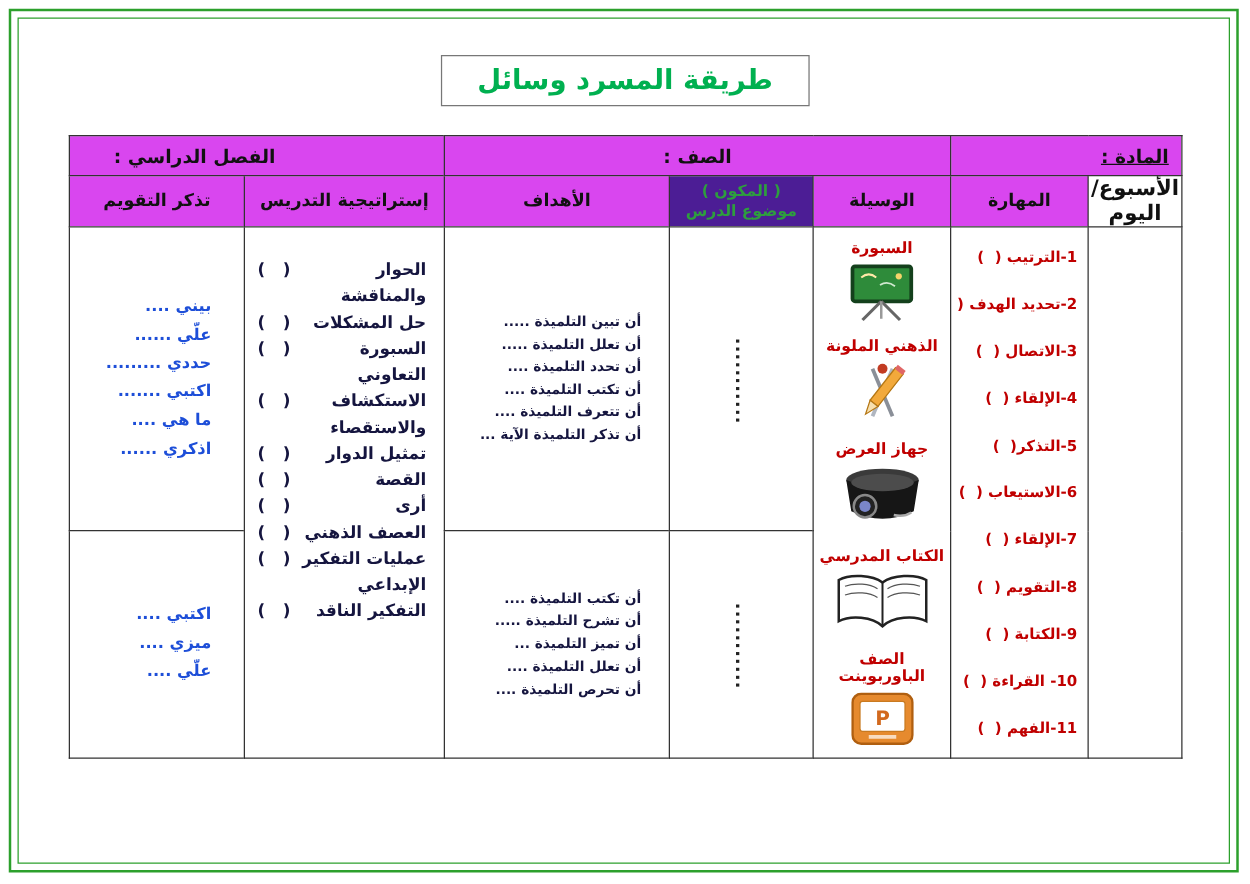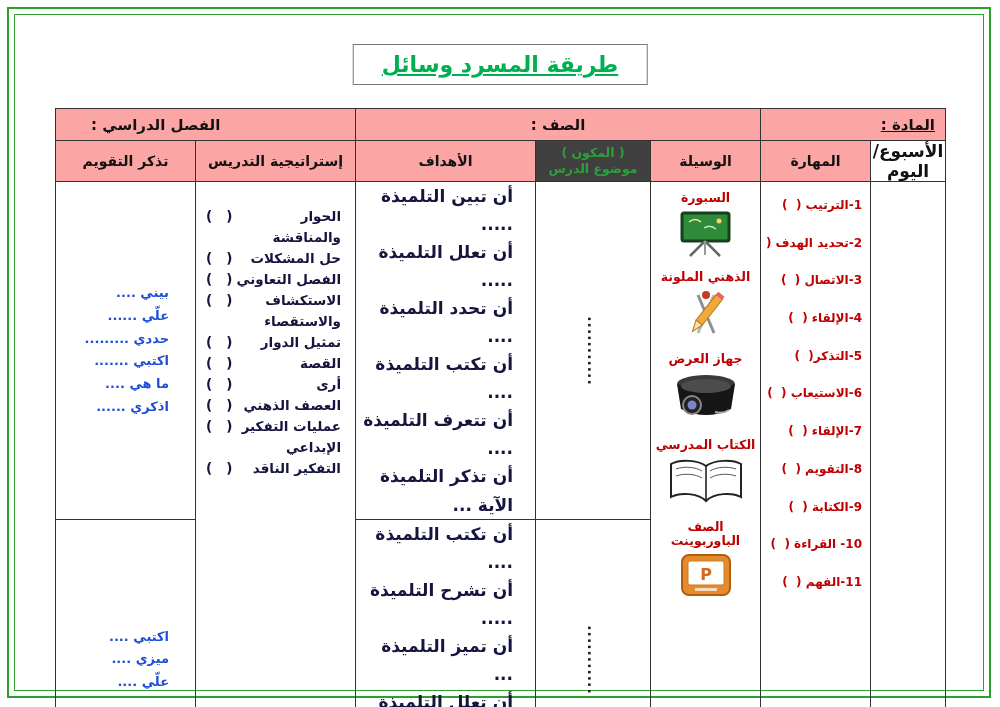--- a/index.html
+++ b/index.html
@@ -3,53 +3,53 @@
 <meta charset="utf-8">
 <style>
   * { margin:0; padding:0; box-sizing:border-box; }
   html,body { width:1000px; height:707px; background:#ffffff; font-family:"DejaVu Sans", sans-serif; }
   body { position:relative; overflow:hidden; }
 
   .border-outer { position:absolute; left:7px; top:7px; width:984px; height:691px; border:2px solid #2ca02c; pointer-events:none; }
   .border-inner { position:absolute; left:14px; top:14px; width:970px; height:677px; border:1px solid #2ca02c; pointer-events:none; }
 
   .title-box { position:absolute; top:44px; left:50%; transform:translateX(-50%); border:1px solid #777; padding:7px 28px; background:#fff; }
-  .title-text { color:#00b050; font-size:22px; font-weight:bold; white-space:nowrap;text-decoration:underline; }
+  .title-text { color:#00b050; font-size:22px; font-weight:bold; white-space:nowrap; }
 
   table.main { position:absolute; top:108px; left:55px; width:890px; border-collapse:collapse; direction:rtl; table-layout:fixed; }
   td { border:1px solid #333; vertical-align:top; overflow:hidden; }
 
   tr.r-top td { height:32px; }
   tr.r-cols td { height:37px; }
   tr.r-b1 > td { height:243px; }
   tr.r-b2 > td { height:182px; }
 
-  .hdr { background:#fca5a5; text-align:center; vertical-align:middle; font-weight:bold; font-size:14px; color:#111; }
+  .hdr { background:#d946ef; text-align:center; vertical-align:middle; font-weight:bold; font-size:14px; color:#111; }
   .hdr-top { font-size:15px; }
   .hdr-white { background:#ffffff; }
   .hdr-small { font-size:17px; }
-  .hdr-topic { background:#404040; color:#2e9e3e; font-size:12.5px; line-height:1.25; padding:2px;margin-left:27px; }
+  .hdr-topic { background:#4c1d95; color:#2e9e3e; font-size:12.5px; line-height:1.25; padding:2px;margin-left:27px; }
   .ta-right { text-align:right; padding-right:10px;text-decoration:underline; }
   .ta-center { text-align:center; }
   .ta-left { text-align:left; padding-left:35px; }
 
   .fill-tall { height:423px; }
 
   .skills-list { display:flex; flex-direction:column; justify-content:space-around; text-align:right; padding:4px 8px 4px 3px; color:#c00000; font-weight:bold; font-size:12px; }
   .skill-item { white-space:pre; }
 
   .means-list { display:flex; flex-direction:column; justify-content:space-around; align-items:center; text-align:center; padding:3px 2px; }
   .means-item { display:flex; flex-direction:column; align-items:center; gap:5px; }
   .means-label { color:#c00000; font-weight:bold; font-size:12.5px; line-height:1.15; }
 
   td.cell-topic { vertical-align:middle; text-align:center; }
   .vdots { display:inline-block; transform:rotate(90deg); font-weight:bold; color:#222; font-size:14px; letter-spacing:1px; }
 
   td.cell-obj { vertical-align:middle; }
-  .obj-list { text-align:right; padding-right:22px; color:#15153f; font-weight:bold; font-size:17px; line-height:1.65; }
+  .obj-list { text-align:right; padding-right:22px; color:#15153f; font-weight:bold; font-size:11px; line-height:1.65; }
 
   .strategy-list { padding:24px 14px 0 10px; color:#15153f; font-weight:bold; font-size:13.5px; }
   .strategy-line { display:flex; justify-content:space-between; line-height:21px; }
   .strat-paren { white-space:pre; }
 
   td.cell-eval { vertical-align:middle; }
   .eval-list { text-align:right; padding-right:26px; color:#1d4ed8; font-weight:bold; font-size:13px; line-height:1.75; }
 </style>
 </head>
 <body>
@@ -198,21 +198,21 @@
             <span class="strat-text">والمناقشة</span>
             <span class="strat-paren"></span>
           </div>
 
           <div class="strategy-line">
             <span class="strat-text">حل المشكلات</span>
             <span class="strat-paren">(&nbsp;&nbsp;&nbsp;)</span>
           </div>
 
           <div class="strategy-line">
-            <span class="strat-text">الفصل التعاوني</span>
+            <span class="strat-text">السبورة التعاوني</span>
             <span class="strat-paren">(&nbsp;&nbsp;&nbsp;)</span>
           </div>
 
           <div class="strategy-line">
             <span class="strat-text">الاستكشاف</span>
             <span class="strat-paren">(&nbsp;&nbsp;&nbsp;)</span>
           </div>
 
           <div class="strategy-line">
             <span class="strat-text">والاستقصاء</span>

